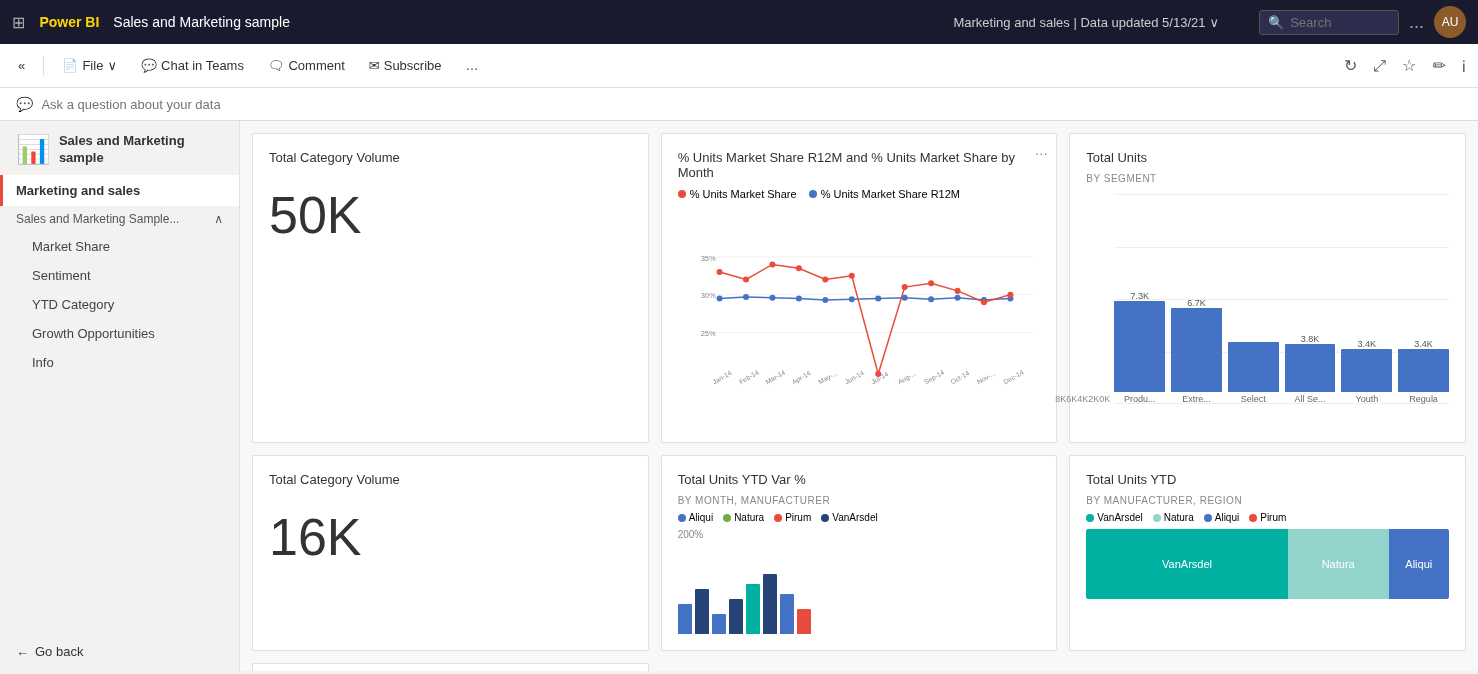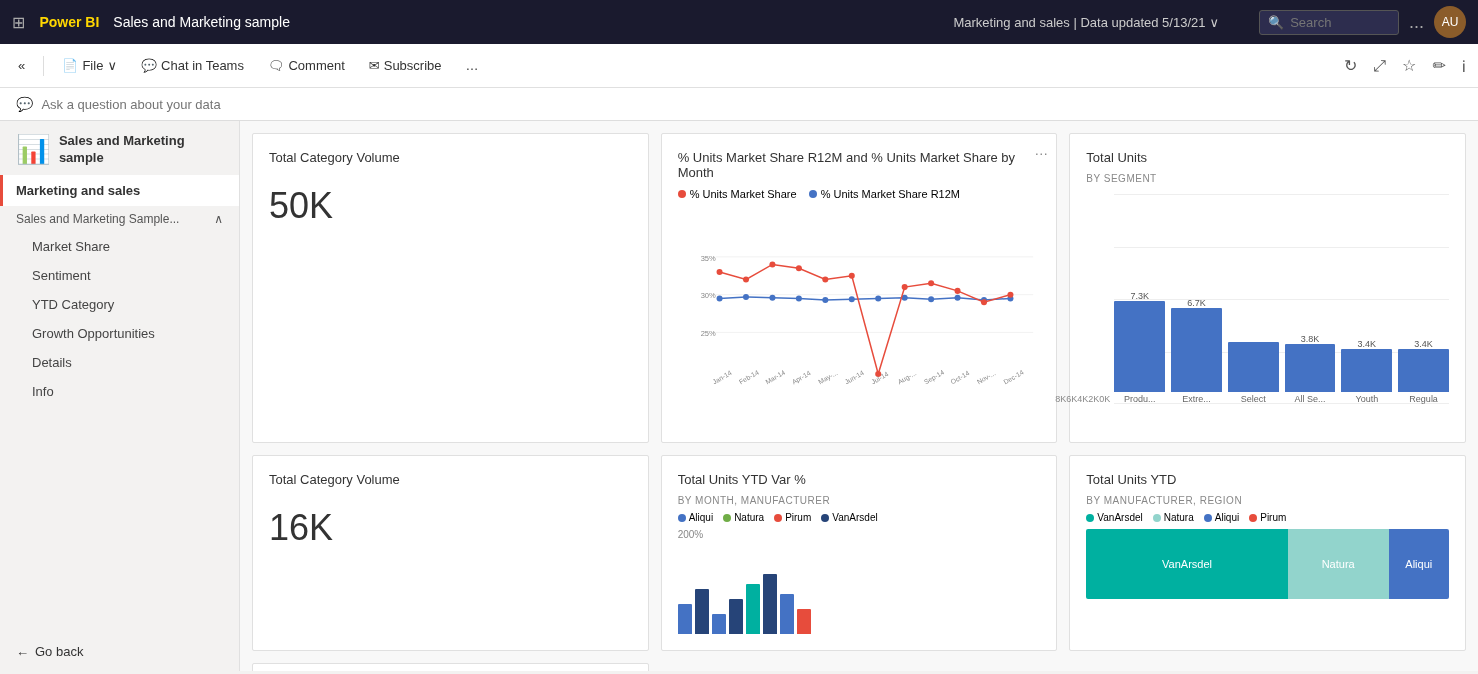--- a/index.html
+++ b/index.html
@@ -93,21 +93,21 @@
     .sidebar .spacer { flex: 1; }
     .sidebar .go-back { padding: 12px 16px; color: #333; font-size: 13px; cursor: pointer; display: flex; align-items: center; gap: 6px; }
 
     
     .content { flex: 1; overflow: auto; padding: 12px; background: #f8f8f8; display: grid; grid-template-columns: 1fr 1fr 1fr; grid-template-rows: auto auto; gap: 12px; }
 
     
     .card { background: white; border: 1px solid #e0e0e0; border-radius: 2px; padding: 16px; position: relative; }
     .card .card-title { font-size: 13px; color: #333; margin-bottom: 8px; }
     .card .card-subtitle { font-size: 10px; color: #666; text-transform: uppercase; letter-spacing: 0.5px; }
-    .card .big-number { font-size: 36px; font-weight: 300; color: #333; margin-top: 20px; }
+    .card .big-number { font-size: 52px; font-weight: 300; color: #333; margin-top: 20px; }
 
     
     .card-chart { grid-column: 2; grid-row: 1; }
     .card-bar { grid-column: 3; grid-row: 1; }
     .card-ytd { grid-column: 2; grid-row: 2; }
     .card-ytd-right { grid-column: 3; grid-row: 2; }
 
     .chart-legend { display: flex; gap: 12px; margin-bottom: 6px; font-size: 11px; }
     .legend-item { display: flex; align-items: center; gap: 4px; }
     .legend-dot { width: 8px; height: 8px; border-radius: 50%; }
@@ -217,23 +217,20 @@
     <div class="sub-item">
       <span>Sentiment</span>
     </div>
     <div class="sub-item">
       <span>YTD Category</span>
     </div>
     <div class="sub-item">
       <span>Growth Opportunities</span>
     </div>
     <div class="sub-item">
-      <span>Details</span>
-    </div>
-    <div class="sub-item">
       <span>Info</span>
     </div>
 
     <div class="spacer"></div>
     <div class="go-back">
       <span>←</span>
       <span>Go back</span>
     </div>
   </div>
 

